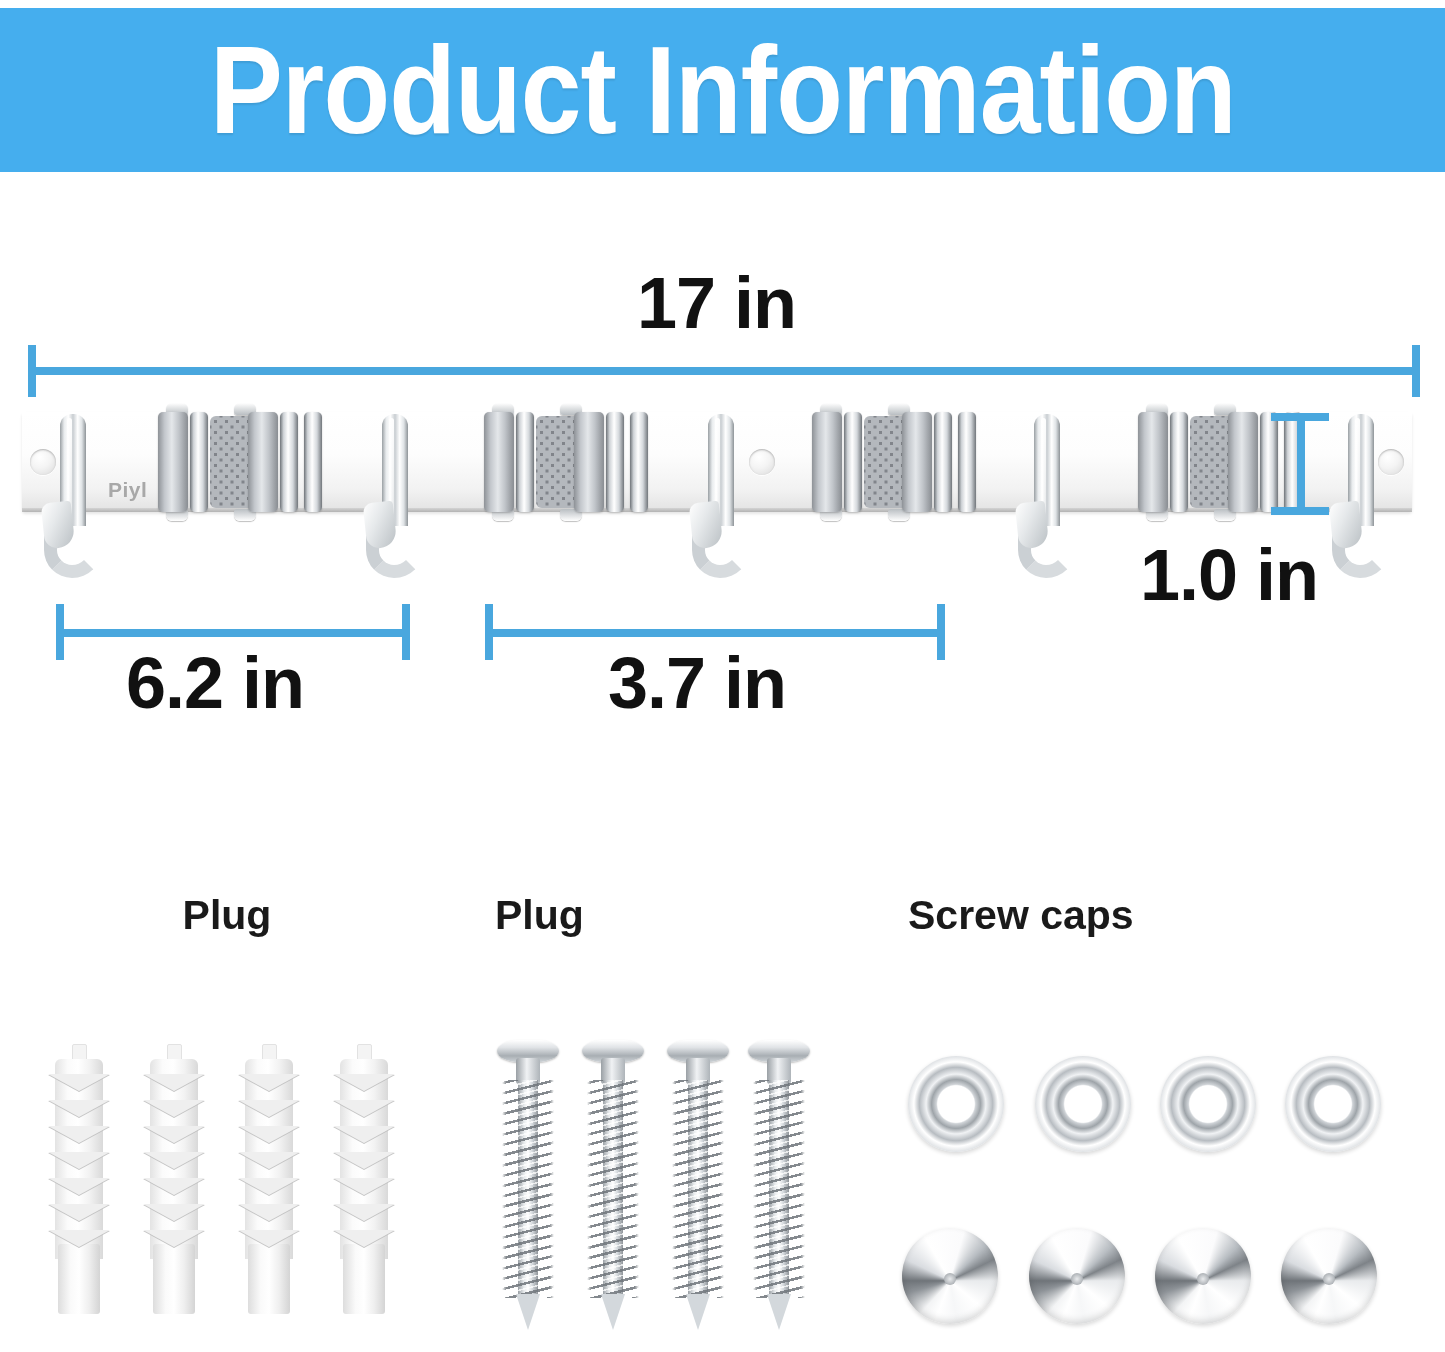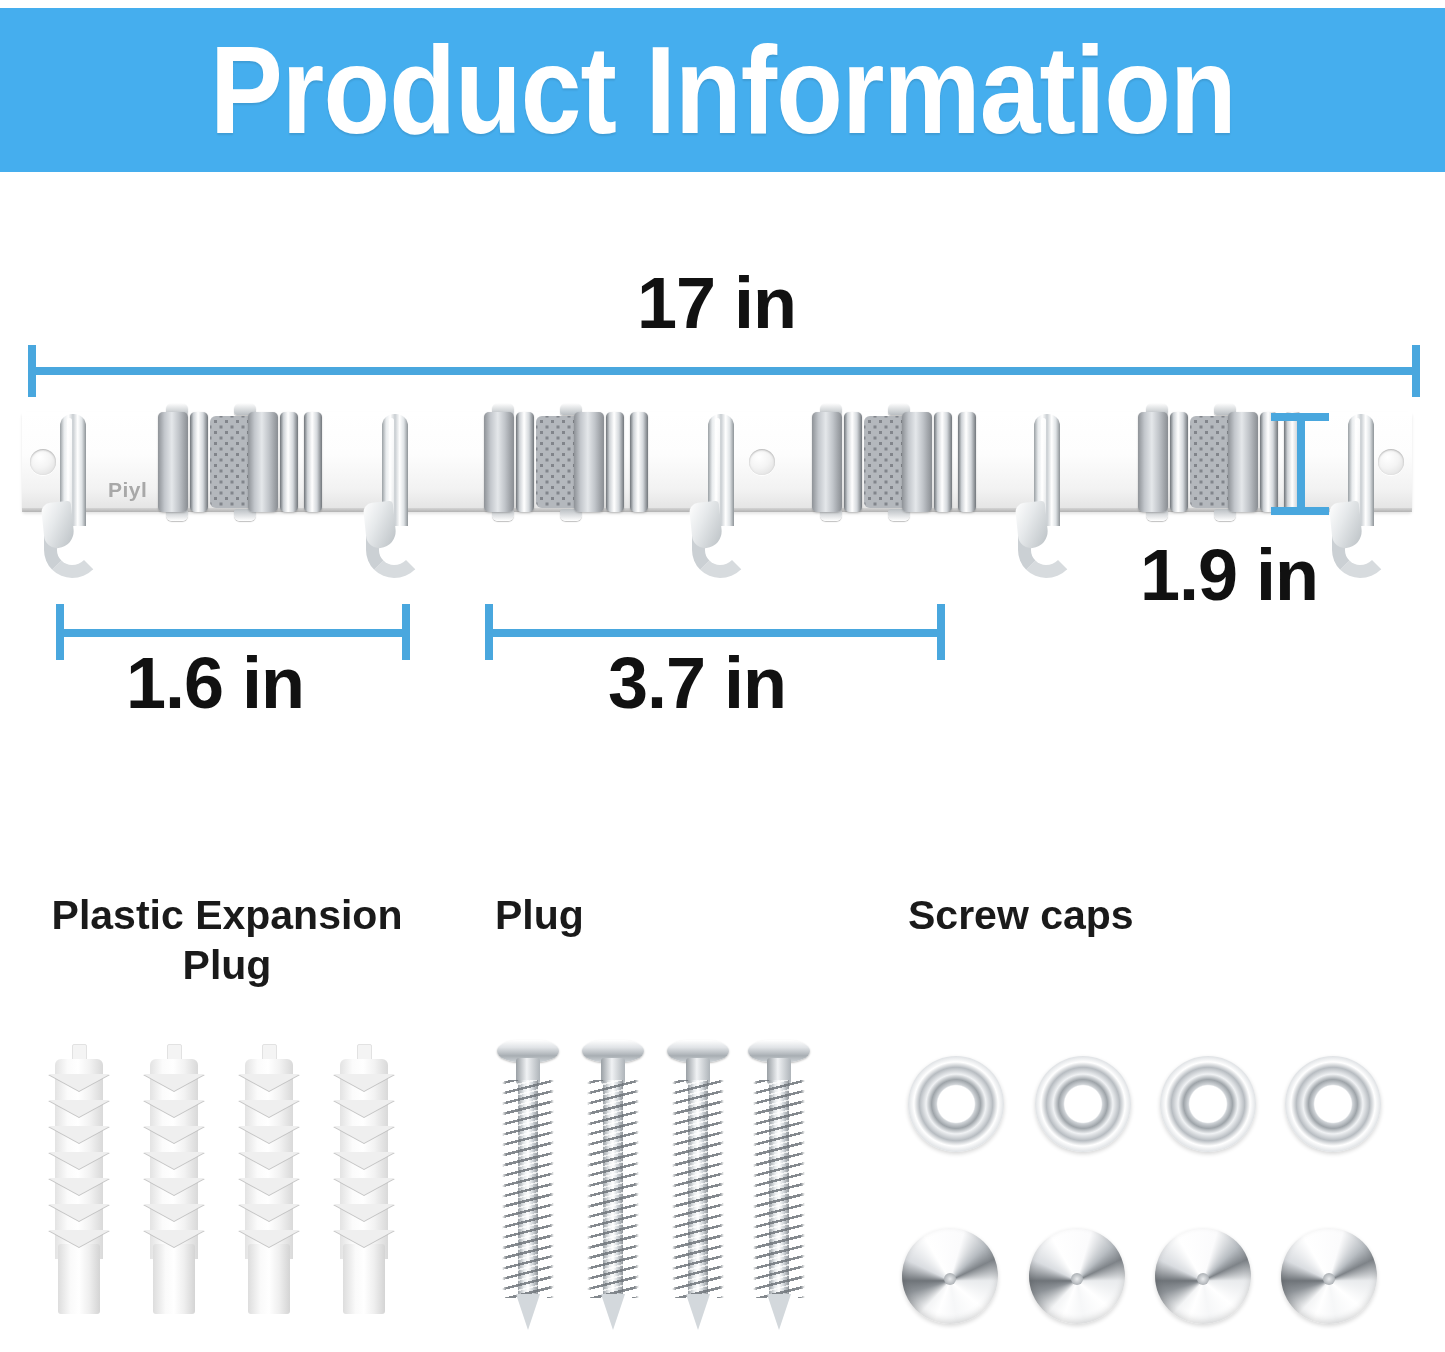--- a/index.html
+++ b/index.html
@@ -421,39 +421,38 @@
     <div class="hook-shine"></div>
     <div class="hook-curve"></div>
     <div class="hook-tip"></div>
   </div>
 </div>
 
 <div>
   <div class="dim-v" style="left:1297px; top:413px; height:102px;"></div>
   <div class="dim-cap-h" style="left:1271px; top:413px; width:58px;"></div>
   <div class="dim-cap-h" style="left:1271px; top:507px; width:58px;"></div>
-  <div class="dim-label" style="left:1140px; top:534px; font-size:72px;">1.9 in</div>
+  <div class="dim-label" style="left:1140px; top:534px; font-size:72px;">1.0 in</div>
 </div>
 
 <div>
   <div class="dim-h" style="left:56px; top:629px; width:354px;"></div>
   <div class="dim-cap-v" style="left:56px; top:604px; height:56px;"></div>
   <div class="dim-cap-v" style="left:402px; top:604px; height:56px;"></div>
-  <div class="dim-label" style="left:126px; top:642px; font-size:72px;">1.6 in</div>
+  <div class="dim-label" style="left:126px; top:642px; font-size:72px;">6.2 in</div>
 </div>
 
 <div>
   <div class="dim-h" style="left:485px; top:629px; width:460px;"></div>
   <div class="dim-cap-v" style="left:485px; top:604px; height:56px;"></div>
   <div class="dim-cap-v" style="left:937px; top:604px; height:56px;"></div>
   <div class="dim-label" style="left:608px; top:642px; font-size:72px;">3.7 in</div>
 </div>
 
 <div class="parts-label" style="left:32px; top:890px; width:390px; text-align:center;">
-  <div>Plastic Expansion</div>
   <div>Plug</div>
 </div>
 
 <div class="parts-label" style="left:495px; top:890px;">
   <div>Plug</div>
 </div>
 
 <div class="parts-label" style="left:908px; top:890px;">
   <div>Screw caps</div>
 </div>

